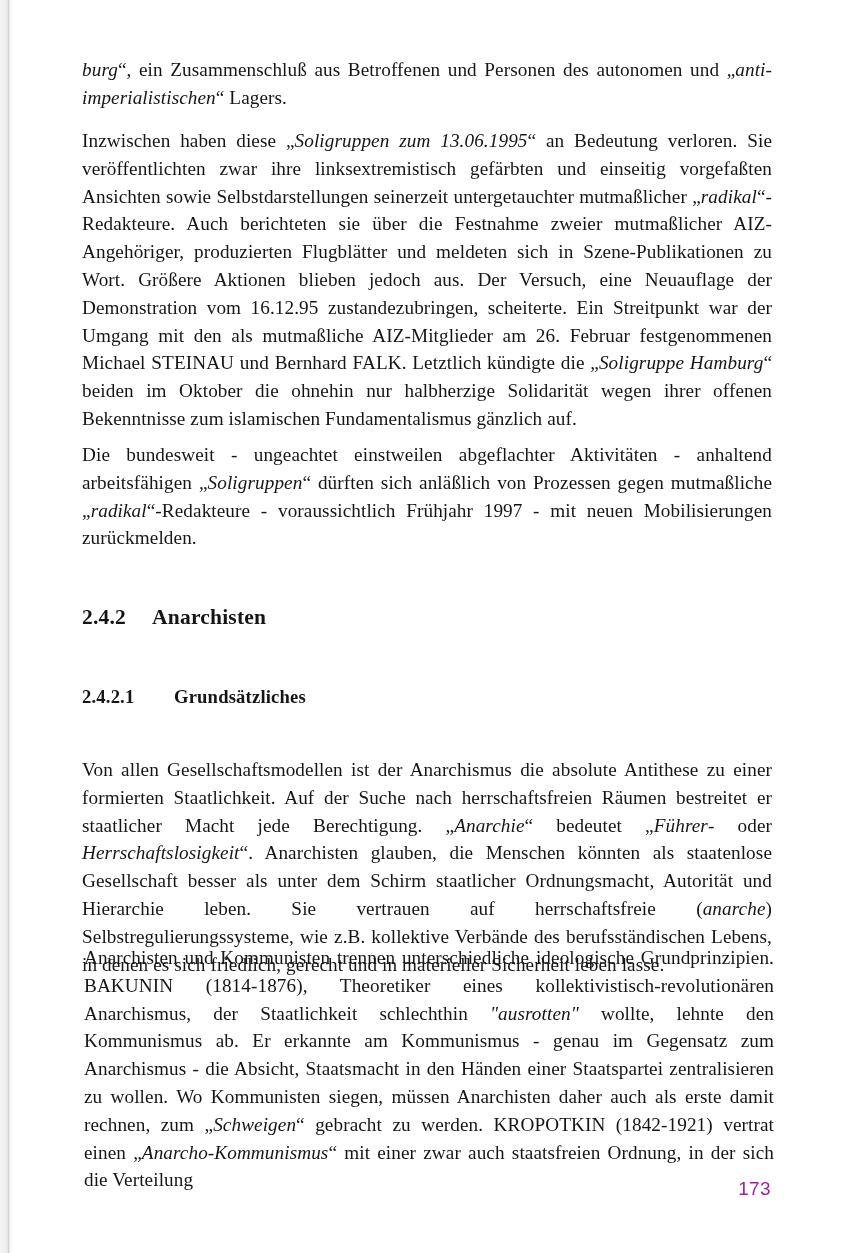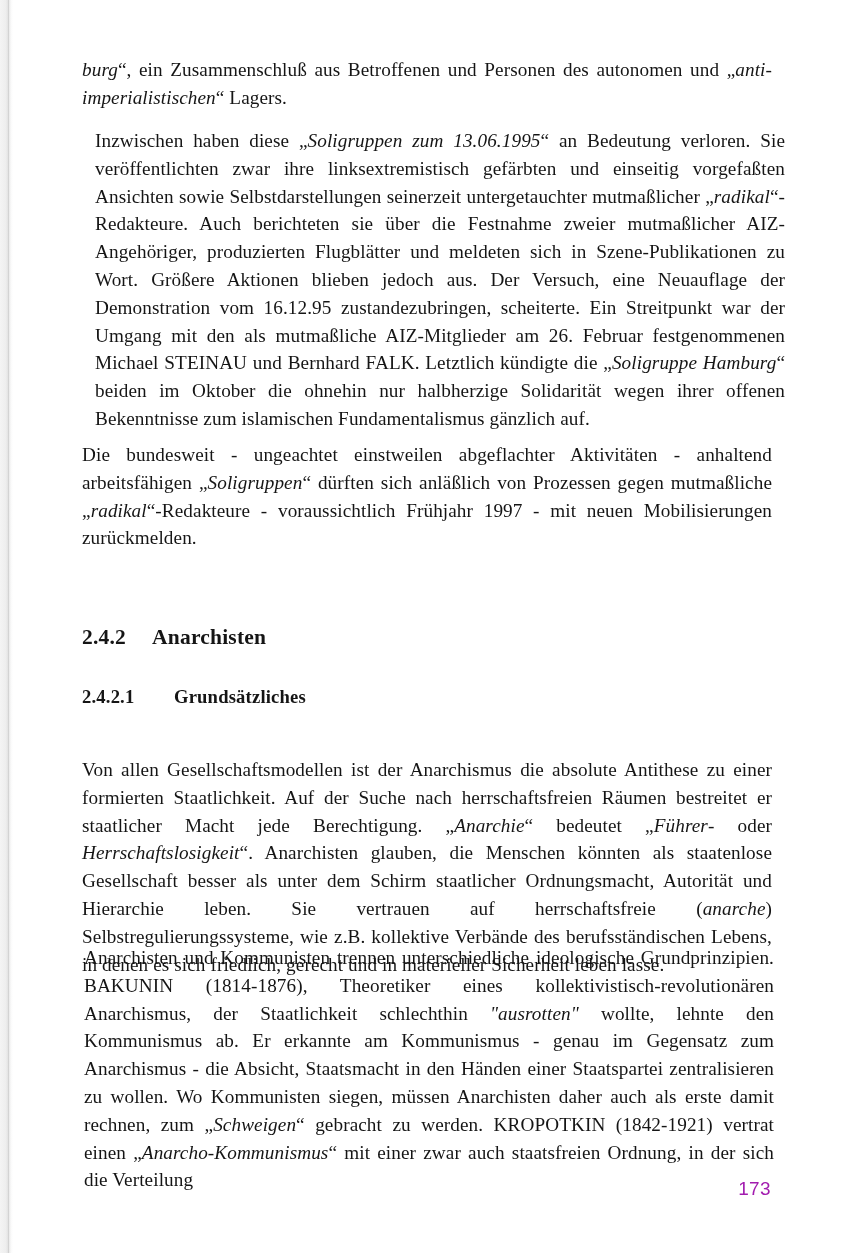--- a/index.html
+++ b/index.html
@@ -53,26 +53,26 @@
     font-size: 19.2px;
     line-height: 27.8px;
     text-align: justify;
     text-justify: inter-word;
     hyphens: none;
     letter-spacing: 0.005em;
   }
 
   
   .block-1 { position: absolute; top: 56px; left: 0; width: 690px; }
-  .block-2 { position: absolute; top: 127px; left: 0; width: 690px; margin-left: 13px; }
+  .block-2 { position: absolute; top: 127px; left: 0; width: 690px; }
   .block-3 { position: absolute; top: 441px; left: 0; width: 690px; }
 
   h2.heading-section {
     position: absolute;
-    top: 624px;
+    top: 604px;
     left: 0;
     width: 690px;
     margin: 0;
     font-size: 21.5px;
     font-weight: bold;
     line-height: 26px;
     letter-spacing: 0.01em;
   }
   h3.heading-sub {
     position: absolute;

